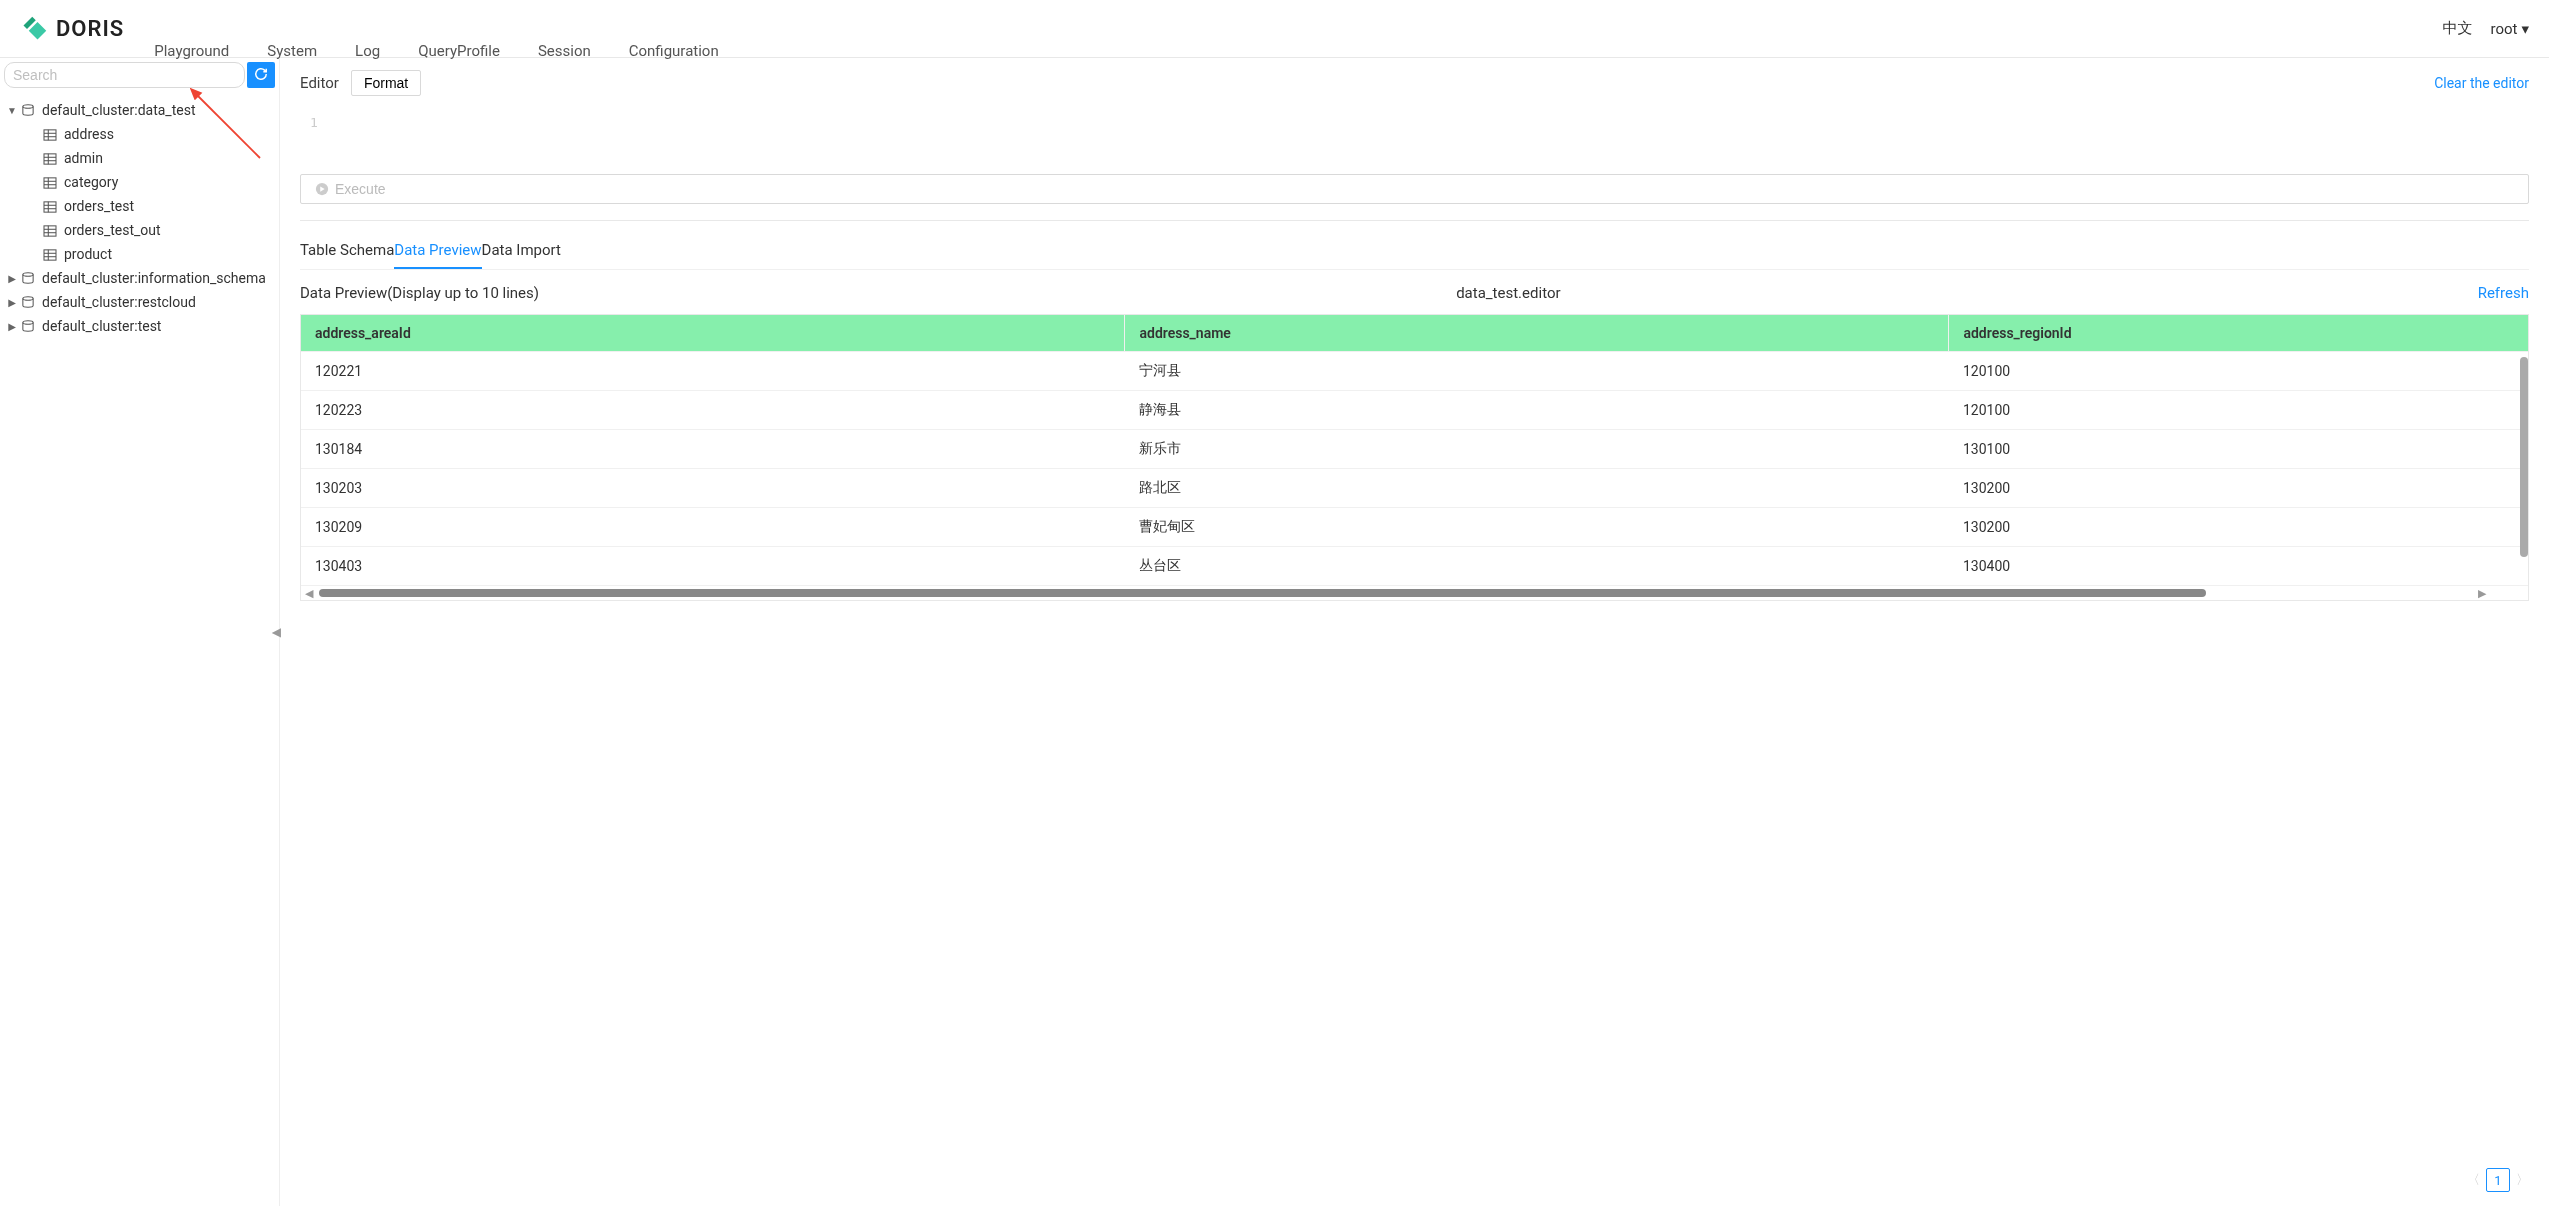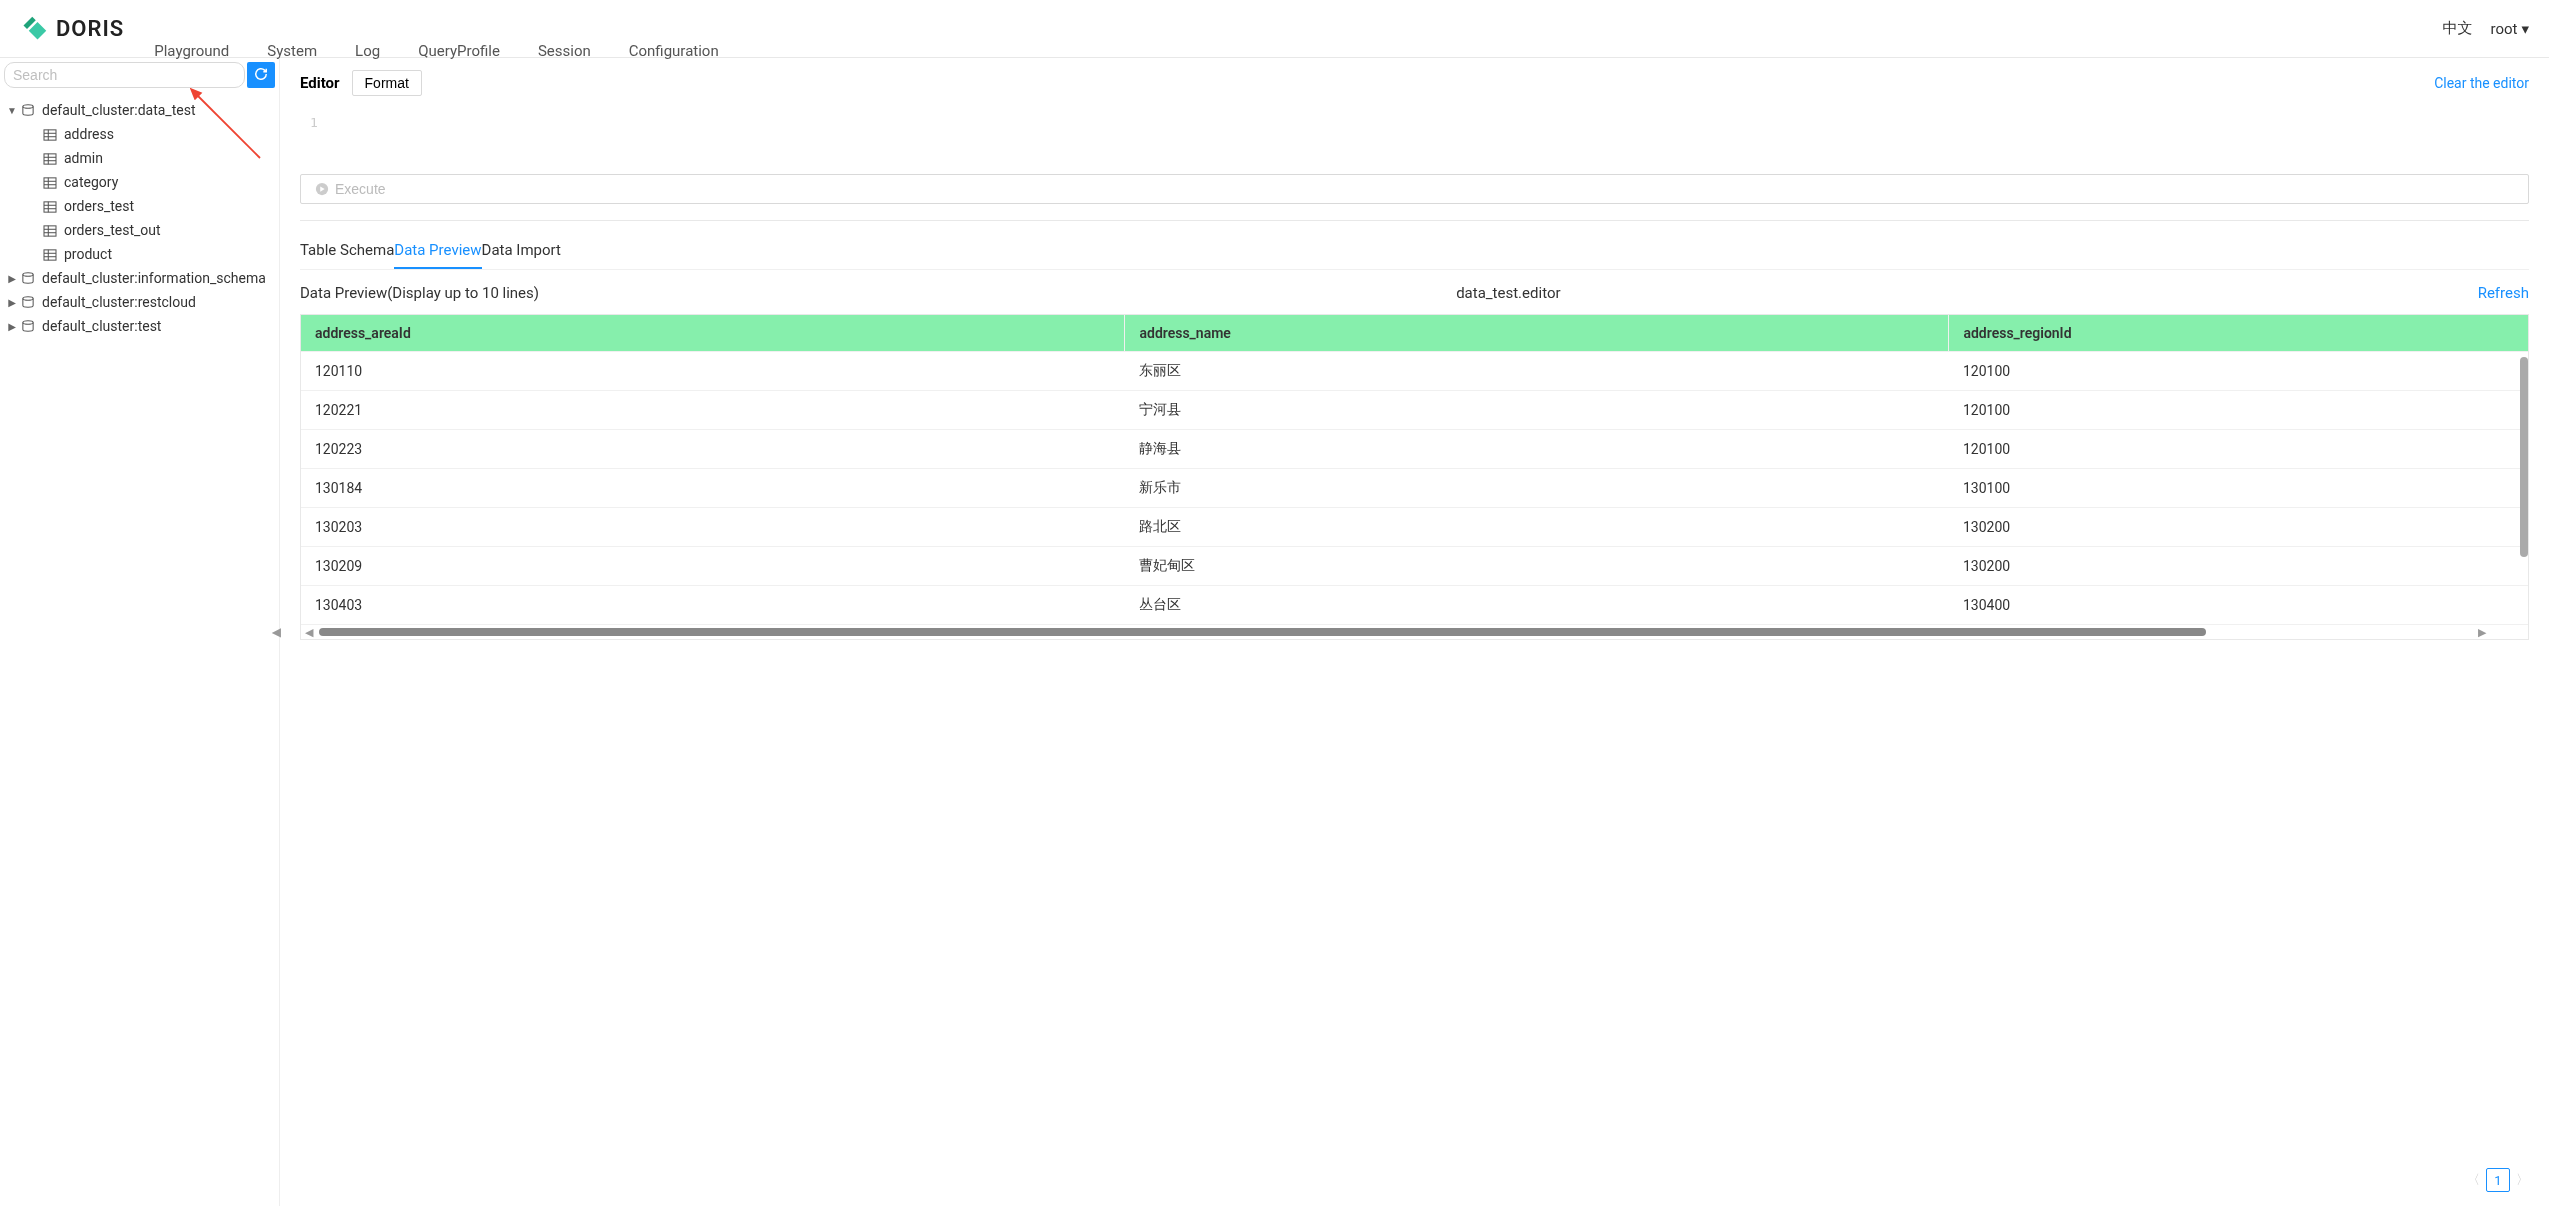--- a/index.html
+++ b/index.html
@@ -21,21 +21,21 @@
 .tree { padding: 6px 4px; font-size: 14px; }
 .tree-node { display: flex; align-items: center; padding: 4px 0; cursor: pointer; }
 .tree-caret { width: 16px; text-align: center; color: #666; font-size: 10px; }
 .tree-icon { width: 16px; height: 14px; margin-right: 6px; display: inline-flex; align-items: center; justify-content: center; }
 .tree-icon svg { width: 14px; height: 12px; }
 .tree-children { padding-left: 38px; }
 .tree-child { display: flex; align-items: flex-end; padding: 4px 0; cursor: pointer; }
 .collapse-handle { position: absolute; right: -2px; top: 50%; transform: translateY(-50%); color: #999; font-size: 12px; }
 .main { flex: 1; padding: 12px 20px; overflow: hidden; display: flex; flex-direction: column; position: relative; }
 .editor-head { display: flex; align-items: center; gap: 12px; }
-.editor-label { font-size: 15px; color: #000000; font-weight: bold; }
+.editor-label { font-size: 15px; color: #404040; }
 .format-btn { border: 1px solid #d9d9d9; background: #fff; padding: 4px 12px; border-radius: 2px; cursor: pointer; font-size: 14px; }
 .clear-link { margin-left: auto; color: #1890ff; cursor: pointer; font-size: 14px; }
 .db-info { font-size: 13px; color: #666; margin-top: 10px; }
 .code-area { margin-top: 18px; height: 30px; }
 .line-no { color: #ccc; font-size: 13px; font-family: monospace; padding-left: 10px; }
 .execute-btn { display: inline-flex; align-items: center; gap: 6px; border: 1px solid #d9d9d9; background: #fff; color: #bbb; padding: 6px 14px; border-radius: 2px; margin-top: 30px; cursor: not-allowed; font-size: 14px; }
 .play-icon { width: 14px; height: 14px; }
 .divider { border: none; border-top: 1px solid #e8e8e8; margin: 16px 0 0 0; }
 .tabs { display: flex; margin-top: 12px; border-bottom: 1px solid #f0f0f0; }
 .tab { padding: 8px 0; cursor: pointer; font-size: 15px; color: #333; border-bottom: 2px solid transparent; }
@@ -255,25 +255,20 @@
       <table>
         <thead>
           <tr>
             <th style="width:37%">address_areaId</th>
             <th style="width:37%">address_name</th>
             <th>address_regionId</th>
           </tr>
         </thead>
         <tbody id="preview-body">
             <tr>
-              <td>120110</td>
-              <td>东丽区</td>
-              <td>120100</td>
-            </tr>
-            <tr>
               <td>120221</td>
               <td>宁河县</td>
               <td>120100</td>
             </tr>
             <tr>
               <td>120223</td>
               <td>静海县</td>
               <td>120100</td>
             </tr>
             <tr>

